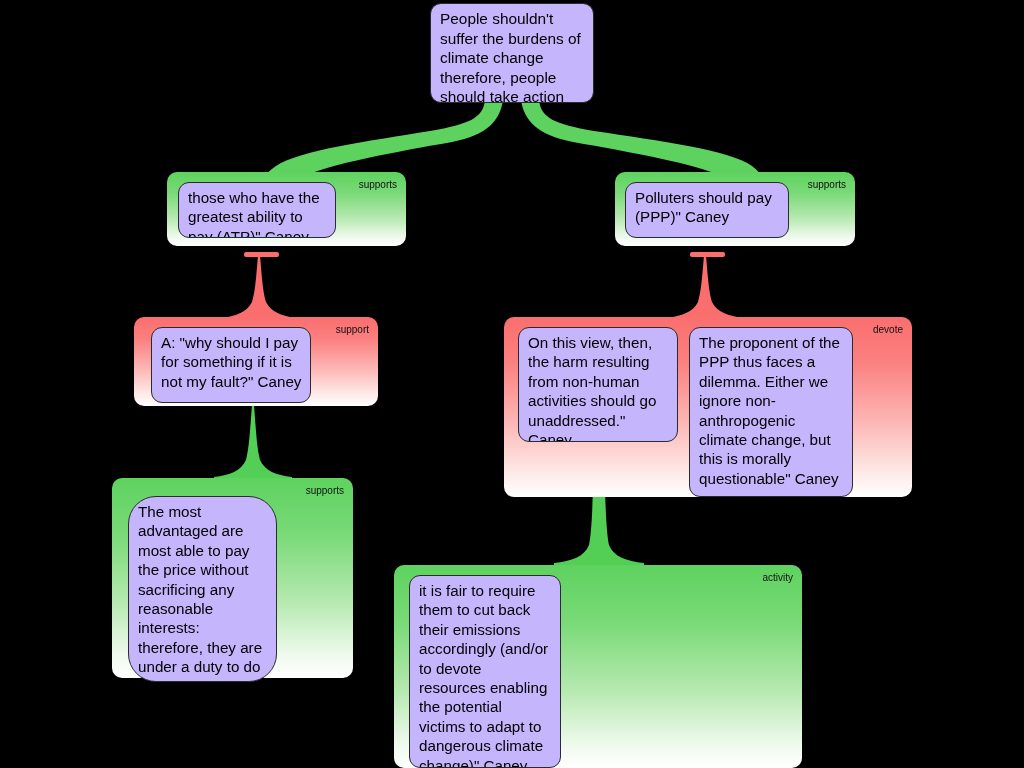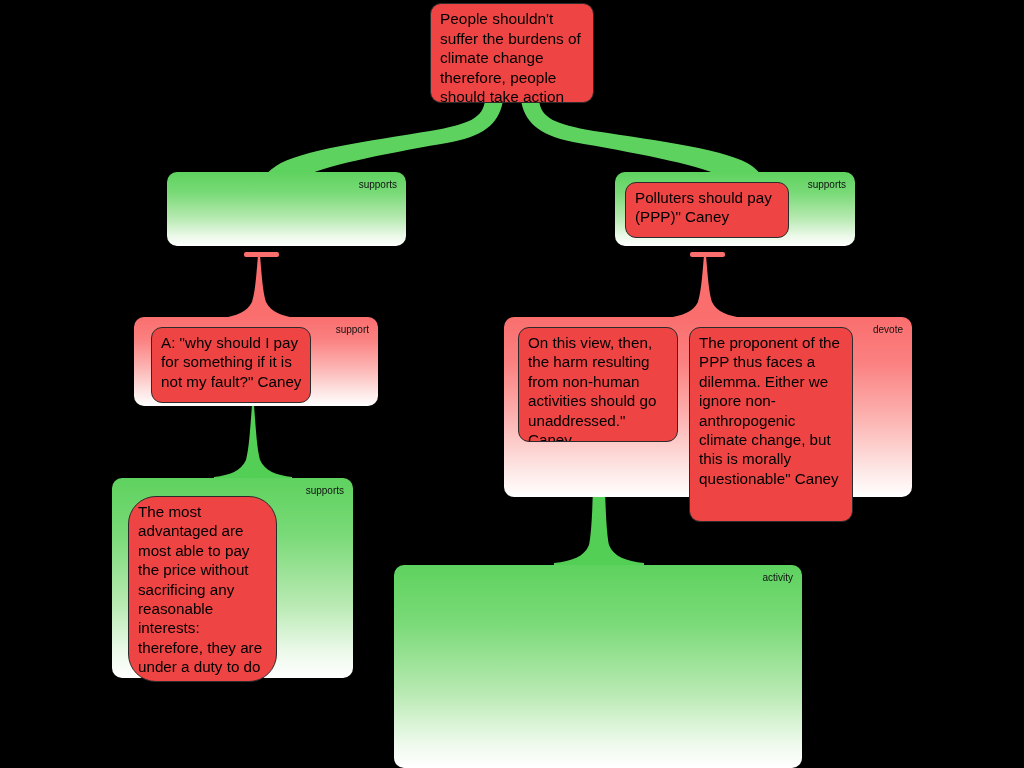--- a/index.html
+++ b/index.html
@@ -42,21 +42,21 @@
     right: 9px;
     font-size: 10px;
     color: #111111;
     white-space: nowrap;
     line-height: 13px;
   }
 
   
   .card {
     position: absolute;
-    background: #ef4444;
+    background: #c4b5fd;
     border: 1.3px solid #2b2b2b;
     border-radius: 11px;
     box-sizing: border-box;
     padding: 5px 8px 5px 9px;
     color: #000000;
     font-size: 15.2px;
     line-height: 19.4px;
     overflow: hidden;
     white-space: pre-line;
   }
@@ -133,39 +133,41 @@
              C 626 561, 614 557, 609 545
              C 606 530, 605 500, 604 442
              Z"></path>
   </svg>
 
   <div class="card root" style="left:430px; top:3px; width:164px; height:100px;">People shouldn't suffer the burdens of climate change therefore, people should take action</div>
 
   <div class="group green" style="left:167px; top:172px; width:239px; height:74px;">
     <span class="group-label">supports</span>
   </div>
+  <div class="card" style="left:178px; top:182px; width:158px; height:56px;">those who have the greatest ability to pay (ATP)" Caney</div>
 
   <div class="group green" style="left:615px; top:172px; width:240px; height:74px;">
     <span class="group-label">supports</span>
   </div>
   <div class="card" style="left:625px; top:182px; width:164px; height:56px;">Polluters should pay (PPP)" Caney</div>
 
   <div class="group red" style="left:134px; top:317px; width:244px; height:89px;">
     <span class="group-label">support</span>
   </div>
   <div class="card" style="left:151px; top:327px; width:160px; height:76px;">A: "why should I pay for something if it is not my fault?" Caney</div>
 
   <div class="group green" style="left:112px; top:478px; width:241px; height:200px;">
     <span class="group-label">supports</span>
   </div>
   <div class="card" style="left:128px; top:496px; width:149px; height:186px;border-radius:28px;">The most advantaged are most able to pay the price without sacrificing any reasonable interests: therefore, they are under a duty to do so." Caney</div>
 
   <div class="group red" style="left:504px; top:317px; width:408px; height:180px;">
     <span class="group-label">devote</span>
   </div>
   <div class="card" style="left:518px; top:327px; width:160px; height:115px;">On this view, then, the harm resulting from non-human activities should go unaddressed." Caney</div>
-  <div class="card" style="left:689px; top:327px; width:164px; height:195px;">The proponent of the PPP thus faces a dilemma. Either we ignore non-anthropogenic climate change, but this is morally questionable" Caney</div>
+  <div class="card" style="left:689px; top:327px; width:164px; height:170px;">The proponent of the PPP thus faces a dilemma. Either we ignore non-anthropogenic climate change, but this is morally questionable" Caney</div>
 
   <div class="group green" style="left:394px; top:565px; width:408px; height:203px;">
     <span class="group-label">activity</span>
   </div>
+  <div class="card" style="left:409px; top:575px; width:152px; height:193px;">it is fair to require them to cut back their emissions accordingly (and/or to devote resources enabling the potential victims to adapt to dangerous climate change)" Caney</div>
 
 </div>
 
 </body></html>

